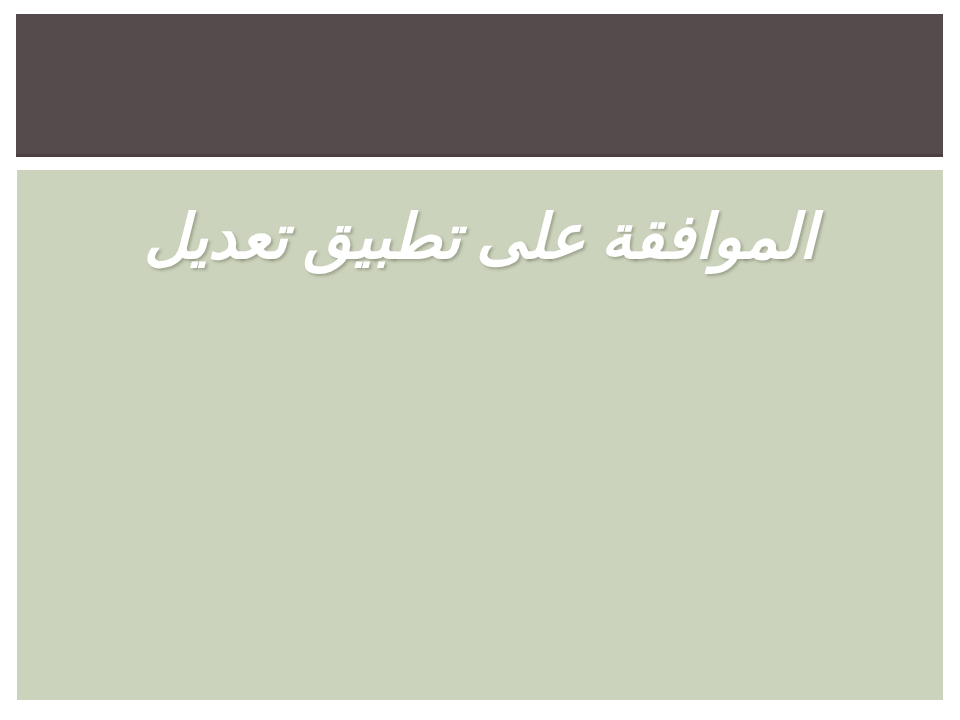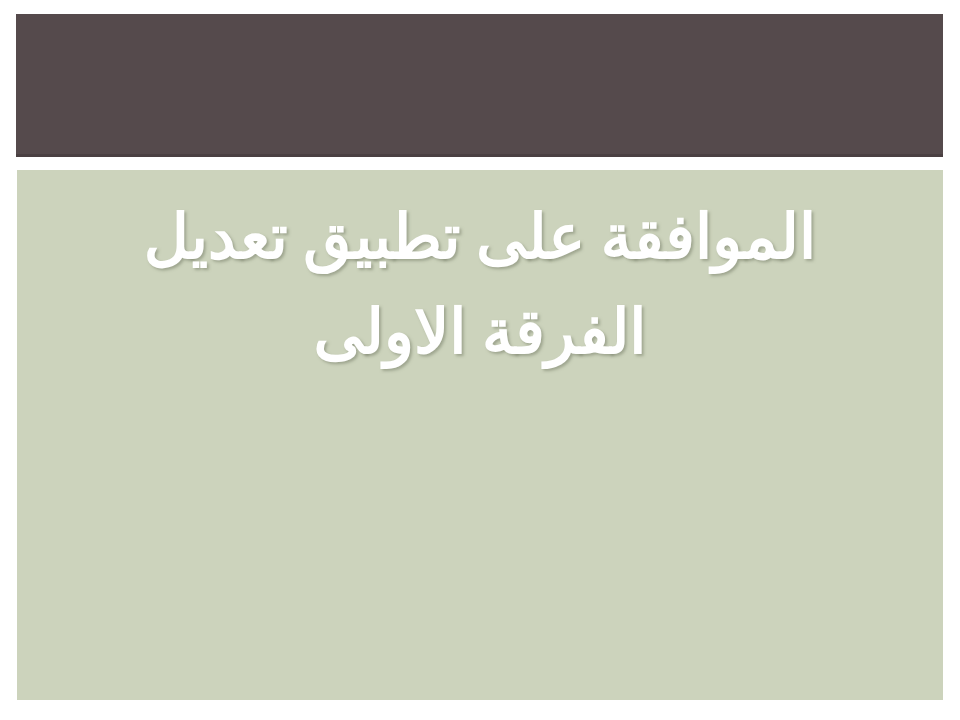--- a/index.html
+++ b/index.html
@@ -13,20 +13,21 @@
     height: 720px;
     overflow: hidden;
     font-family: "Liberation Serif", "DejaVu Serif", serif;
   }
 
   #slide {
     position: relative;
     width: 960px;
     height: 704px;
     background: #ffffff;
+    font-style: italic;
   }
 
   
   #header-band {
     position: absolute;
     left: 16px;
     top: 14px;
     width: 927px;
     height: 143px;
     background: #554a4c;
@@ -72,20 +73,19 @@
 <body>
 
 <div id="slide">
 
   <div id="header-band"></div>
 
   <div id="title-panel">
 
     <div id="title-text">
       <span class="title-line">الموافقة على تطبيق تعديل</span>
-      <span class="title-line">الفرقة الاولى</span>
     </div>
 
     <div id="title-panel-body"></div>
 
   </div>
 
 </div>
 
 </body></html>

